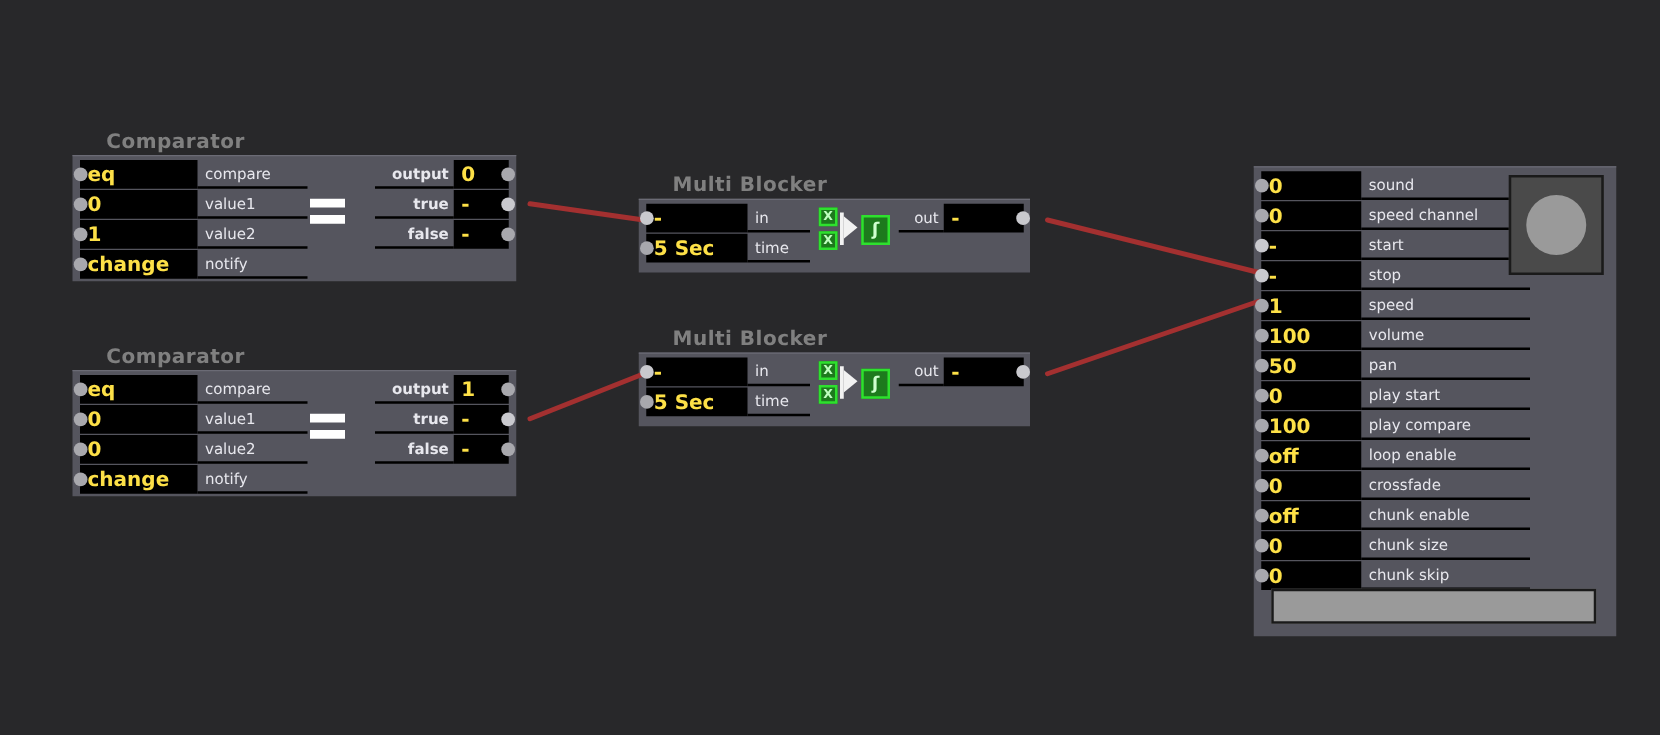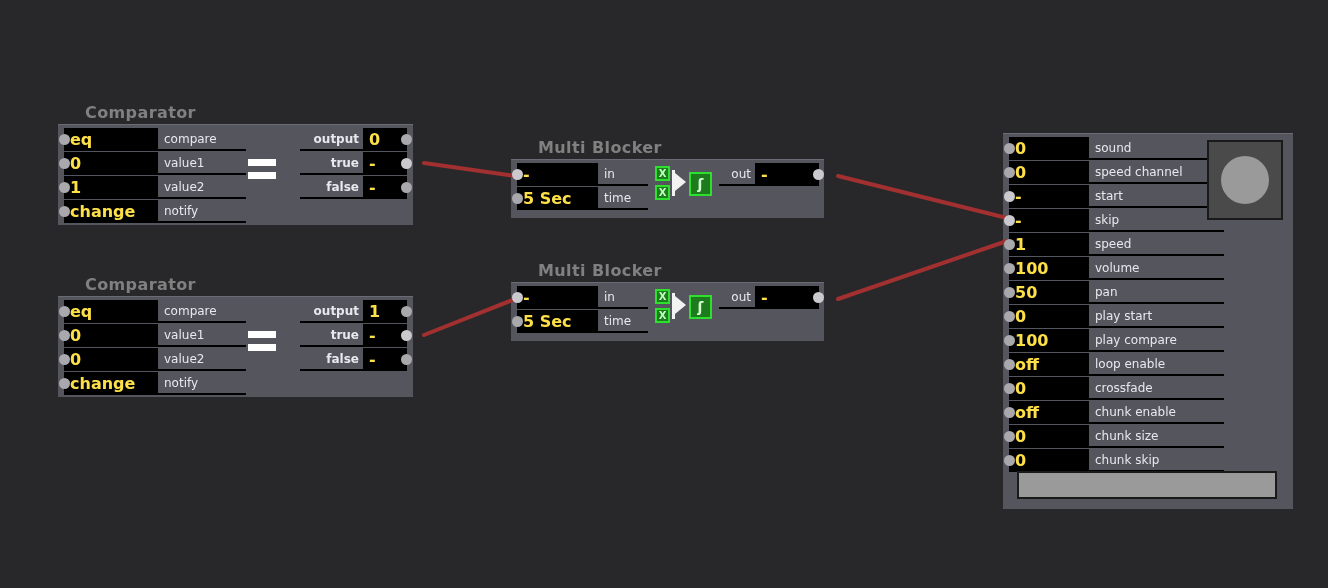--- a/index.html
+++ b/index.html
@@ -407,21 +407,21 @@
           <span class="label lt">speed channel</span>
         </div>
         <div class="row">
           <span class="port left connected"></span>
           <span class="field">-</span>
           <span class="label lt">start</span>
         </div>
         <div class="row">
           <span class="port left connected"></span>
           <span class="field">-</span>
-          <span class="label lt">skip</span>
+          <span class="label lt">stop</span>
         </div>
         <div class="row">
           <span class="port left"></span>
           <span class="field">1</span>
           <span class="label lt">speed</span>
         </div>
         <div class="row">
           <span class="port left"></span>
           <span class="field">100</span>
           <span class="label lt">volume</span>

